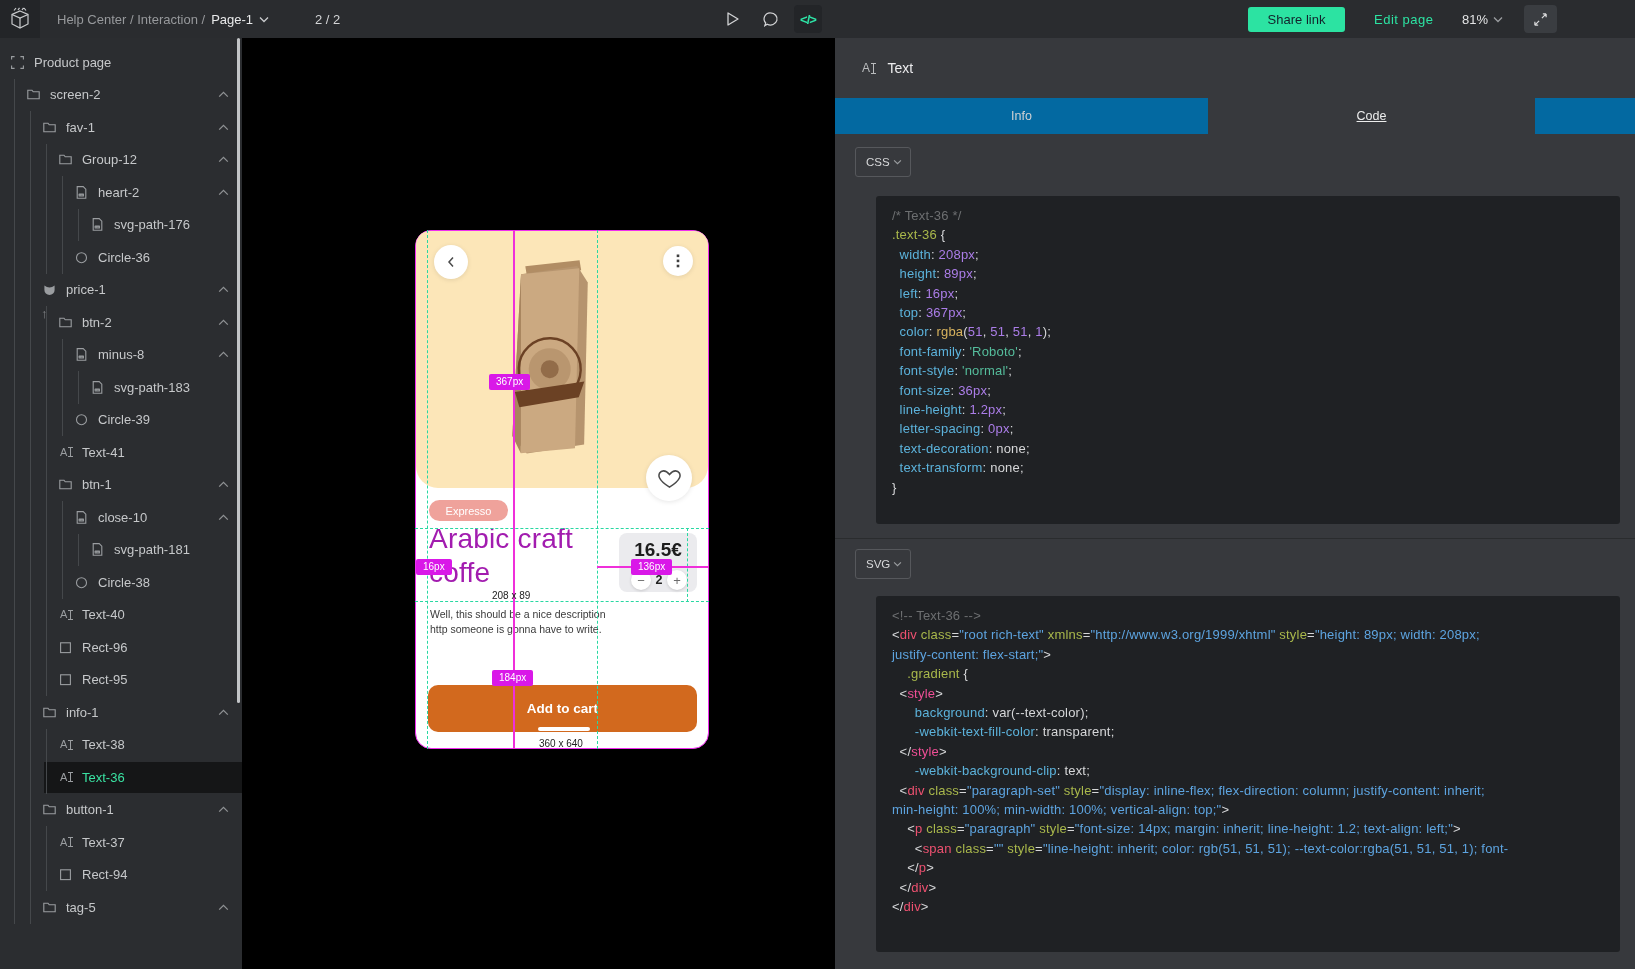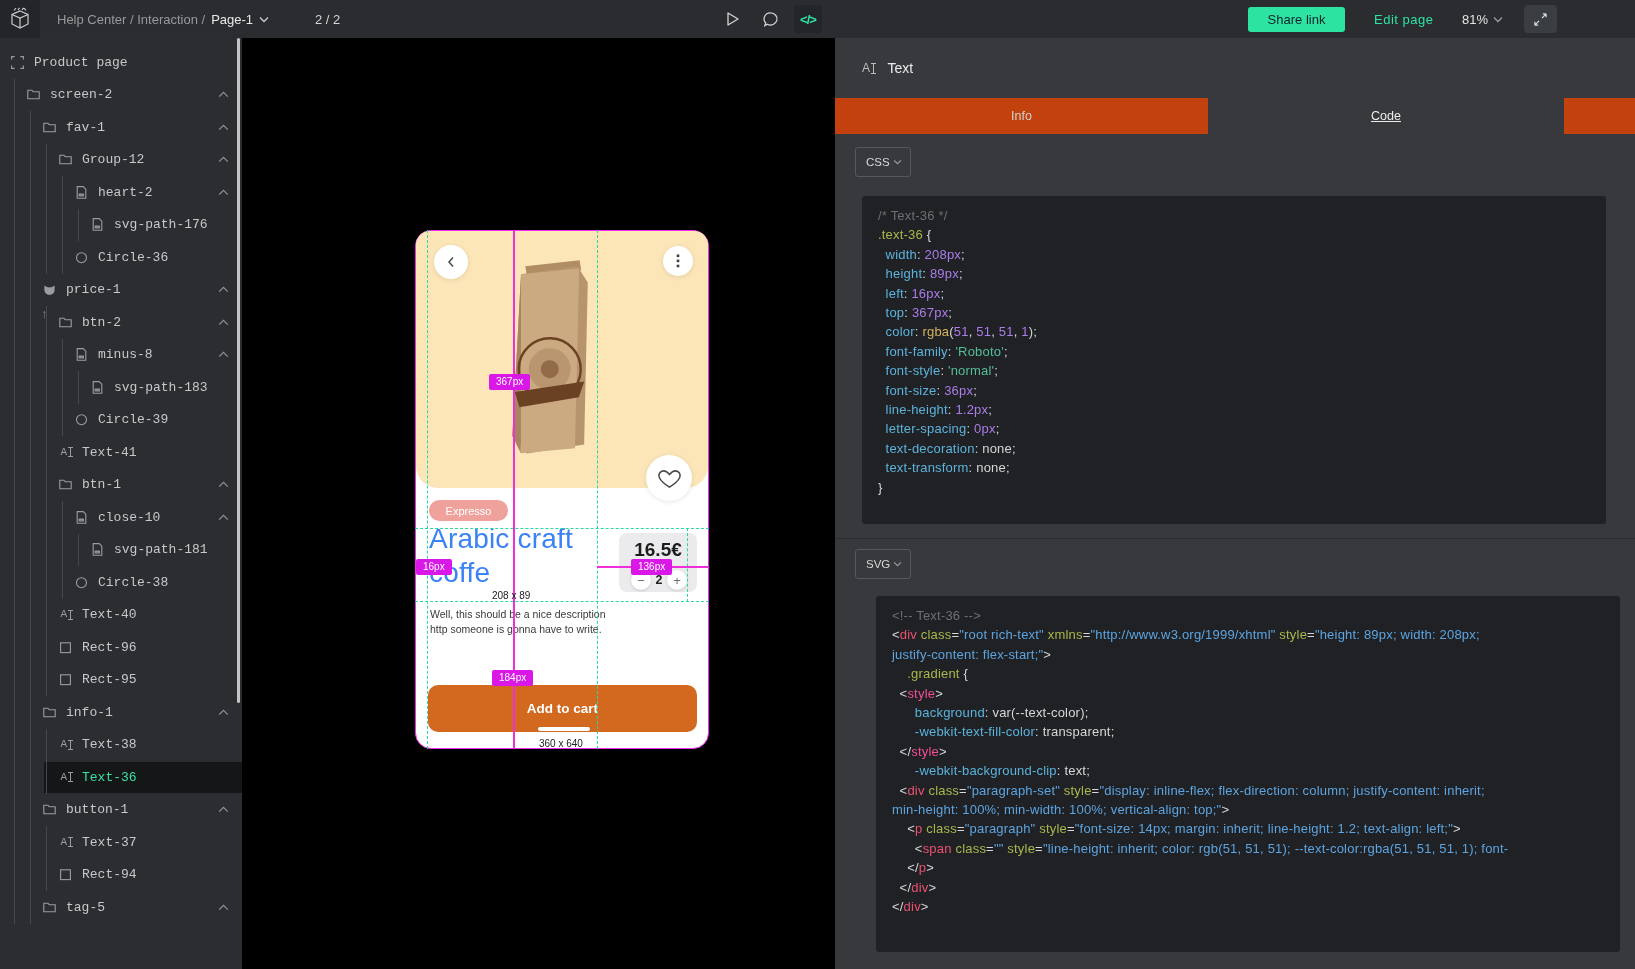--- a/index.html
+++ b/index.html
@@ -22,21 +22,21 @@
   .code-glyph { color:#2ee6a8; font-weight:bold; font-size:13px; letter-spacing:-1px; }
   .share-btn { left:1248px; top:7px; width:97px; height:25px; background:#2ce3a2; border-radius:3px;
     display:flex; align-items:center; justify-content:center; font-size:13px; font-weight:500; color:#13222b; }
   .edit-link { left:1374px; top:0; height:38px; display:flex; align-items:center; color:#2ce3a2; font-size:13px; letter-spacing:.5px; }
   .zoom-ctl { left:1462px; top:0; height:38px; display:flex; align-items:center; gap:5px; color:#e3e4e5; font-size:13px; }
   .expand-tile { left:1524px; top:5px; width:33px; height:28px; background:#3a3d41; border-radius:4px; display:flex; align-items:center; justify-content:center; }
 
   
   .sidebar { left:0; top:38px; width:242px; height:931px; background:#2b2d30; z-index:20; overflow:hidden; }
   .tree { position:absolute; left:0; top:8px; width:100%; }
-  .tree-row { position:relative; height:32.5px; display:flex; align-items:center; font-size:13px; color:#c6c8ca;font-family:Liberation Mono, monospace; }
+  .tree-row { position:relative; height:32.5px; display:flex; align-items:center; font-size:13px; color:#c6c8ca; }
   .tree-row.selected { color:#3ae2a2; }
   .tree-row.selected::before { content:''; position:absolute; left:44px; right:0; top:1px; bottom:1px; background:#151617; }
   .tree-row > * { position:relative; z-index:1; }
   .t-guide { position:absolute; top:0; bottom:0; width:1px; background:#45484b; z-index:0; }
   .t-icon { width:15px; height:15px; display:flex; align-items:center; justify-content:center; flex:none; color:#9a9da0; }
   .t-label { margin-left:9px; white-space:nowrap; }
   .t-chev { position:absolute; right:13px; color:#8f9294; display:flex; }
   .sb-scroll { right:2px; top:0; width:3px; height:665px; background:#c2c4c6; border-radius:2px; }
   .tree-arrow { left:41px; top:268px; color:#85888b; font-size:13px; }
 
@@ -46,40 +46,40 @@
   .ibeam { width:1px; height:11px; background:currentColor; position:relative; margin-left:2.5px; display:inline-block; }
   .ibeam::before,.ibeam::after { content:''; position:absolute; left:-2px; width:5px; height:1px; background:currentColor; }
   .ibeam::before { top:0; } .ibeam::after { bottom:0; }
 
   
   .canvas { left:242px; top:38px; width:593px; height:931px; background:#000; overflow:hidden; z-index:10; }
   .card { left:173px; top:192px; width:294px; height:519px; background:#fff; border:1px solid #f02cf0; border-radius:16px; }
   .img-area { left:0; top:0; width:292px; height:257px; background:#fce6b8; border-radius:14px 14px 22px 22px; }
   .circle-btn { background:#fff; border-radius:50%; box-shadow:0 1px 5px rgba(0,0,0,.10); display:flex; align-items:center; justify-content:center; }
   .tag-pill { left:13px; top:269px; width:79px; height:21px; background:#efa29b; border-radius:11px; display:flex; align-items:center; justify-content:center; color:#fff; font-size:11px; }
-  .prod-title { left:13px; top:291px; width:178px; font-size:28px; line-height:34px; font-weight:500; color:#3b82f6; letter-spacing:.2px; }
+  .prod-title { left:13px; top:291px; width:178px; font-size:28px; line-height:34px; font-weight:500; color:#a21caf; letter-spacing:.2px; }
   .price-box { left:203px; top:302px; width:78px; height:59px; background:#ebebee; border-radius:8px; }
   .price-val { left:0; top:6px; width:78px; text-align:center; font-size:19px; font-weight:700; color:#1d1d1d; }
   .step-btn { width:20px; height:20px; background:#fff; border-radius:50%; box-shadow:0 1px 3px rgba(0,0,0,.15); display:flex; align-items:center; justify-content:center; color:#6d6d6d; font-size:13px; line-height:1; }
   .qty { font-size:12.5px; font-weight:700; color:#222; }
   .desc { left:14px; top:376px; font-size:10.5px; line-height:14.5px; color:#3a3a3a; }
   .cart-btn { left:12px; top:454px; width:269px; height:47px; background:#d2691e; border-radius:10px; display:flex; align-items:center; justify-content:center; color:#fff; font-size:13.5px; font-weight:700; }
   .home-bar { left:122px; top:496px; width:52px; height:4px; background:#fff; border-radius:2px; }
   .size-label { font-size:10px; color:#1b1b1b; white-space:nowrap; }
   .dash-v { width:0; border-left:1px dashed #28d8a2; }
   .dash-h { height:0; border-top:1px dashed #28d8a2; }
   .mag-v { width:1.5px; background:#ef2fda; }
   .mag-h { height:1.5px; background:#ef2fda; }
   .mchip { background:#d918e8; color:#fff; font-size:10px; padding:2px 7px 3px; border-radius:2px; white-space:nowrap; z-index:6; }
 
   
   .panel { left:835px; top:38px; width:800px; height:931px; background:#37393d; z-index:30; }
   .p-header { left:0; top:0; width:800px; height:60px; display:flex; align-items:center; color:#b9bbbd; }
   .p-title { margin-left:14px; color:#ececee; font-size:14px; }
-  .tabbar { left:0; top:60px; width:800px; height:36px; background:#c2410c; display:flex; }
+  .tabbar { left:0; top:60px; width:800px; height:36px; background:#0369a1; display:flex; }
   .tab { height:36px; display:flex; align-items:center; justify-content:center; font-size:12.5px; color:#cfd1d3; }
   .tab.active { background:#37393d; color:#eceded; }
   .dropdown { width:56px; height:30px; border:1px solid #56585c; border-radius:3px; display:flex; align-items:center; justify-content:space-between; padding:0 8px 0 10px; color:#d7d8da; font-size:11.5px; }
   .codeblock { background:#1f2124; border-radius:3px; padding:10px 16px; font-size:13px; line-height:19.4px; letter-spacing:.2px; }
   .code-line { white-space:pre; }
   .tk-c   { color:#6d6f71; }
   .tk-sel { color:#a9b84b; }
   .tk-attr{ color:#a9b84b; }
   .tk-pr  { color:#5cb3dc; }
   .tk-num { color:#ab7de8; }
@@ -634,33 +634,33 @@
         <span class="a">A</span>
         <span class="ibeam"></span>
       </span>
     <span class="p-title">Text</span>
   </div>
 
   <div class="abs tabbar">
     <div class="tab" style="width:373px;">
       <span>Info</span>
     </div>
-    <div class="tab active" style="width:356px;text-decoration:underline;">
+    <div class="tab active" style="width:327px;text-decoration:underline;">
       <span>Code</span>
     </div>
   </div>
 
   <div class="abs dropdown" style="left:20px; top:109px;">
     <span>CSS</span>
     <svg width="9" height="6" viewBox="0 0 10 7">
         <polyline points="1,1.5 5,5.5 9,1.5" fill="none" stroke="#9a9da0" stroke-width="1.3"></polyline>
       </svg>
   </div>
 
-  <div class="abs codeblock" style="left:27px; top:158px; width:744px; height:328px;" id="css-code">
+  <div class="abs codeblock" style="left:41px; top:158px; width:744px; height:328px;" id="css-code">
       <div class="code-line"><span class="tk-c">/* Text-36 */</span></div>
       <div class="code-line"><span class="tk-sel">.text-36</span><span class="tk-pl"> {</span></div>
       <div class="code-line"><span class="tk-pr">  width</span><span class="tk-pl">: </span><span class="tk-num">208px</span><span class="tk-pl">;</span></div>
       <div class="code-line"><span class="tk-pr">  height</span><span class="tk-pl">: </span><span class="tk-num">89px</span><span class="tk-pl">;</span></div>
       <div class="code-line"><span class="tk-pr">  left</span><span class="tk-pl">: </span><span class="tk-num">16px</span><span class="tk-pl">;</span></div>
       <div class="code-line"><span class="tk-pr">  top</span><span class="tk-pl">: </span><span class="tk-num">367px</span><span class="tk-pl">;</span></div>
       <div class="code-line"><span class="tk-pr">  color</span><span class="tk-pl">: </span><span class="tk-fn">rgba</span><span class="tk-pl">(</span><span class="tk-num">51</span><span class="tk-pl">, </span><span class="tk-num">51</span><span class="tk-pl">, </span><span class="tk-num">51</span><span class="tk-pl">, </span><span class="tk-num">1</span><span class="tk-pl">);</span></div>
       <div class="code-line"><span class="tk-pr">  font-family</span><span class="tk-pl">: </span><span class="tk-cstr">'Roboto'</span><span class="tk-pl">;</span></div>
       <div class="code-line"><span class="tk-pr">  font-style</span><span class="tk-pl">: </span><span class="tk-cstr">'normal'</span><span class="tk-pl">;</span></div>
       <div class="code-line"><span class="tk-pr">  font-size</span><span class="tk-pl">: </span><span class="tk-num">36px</span><span class="tk-pl">;</span></div>

